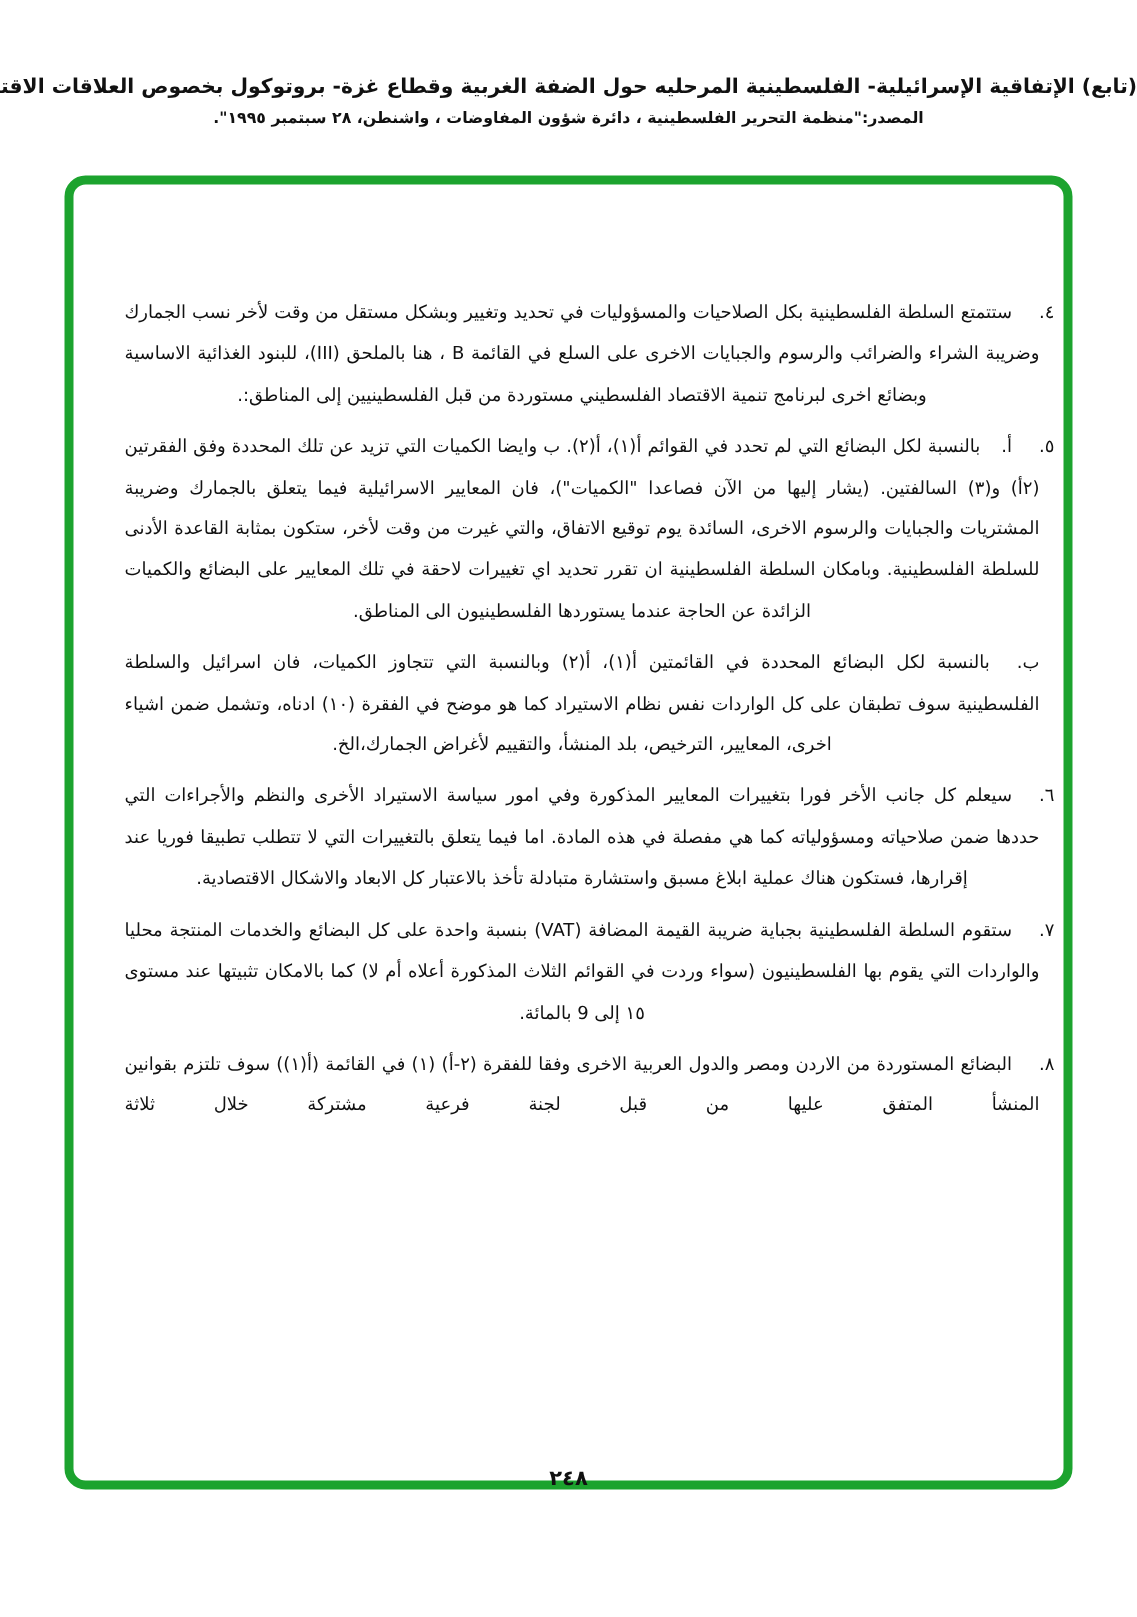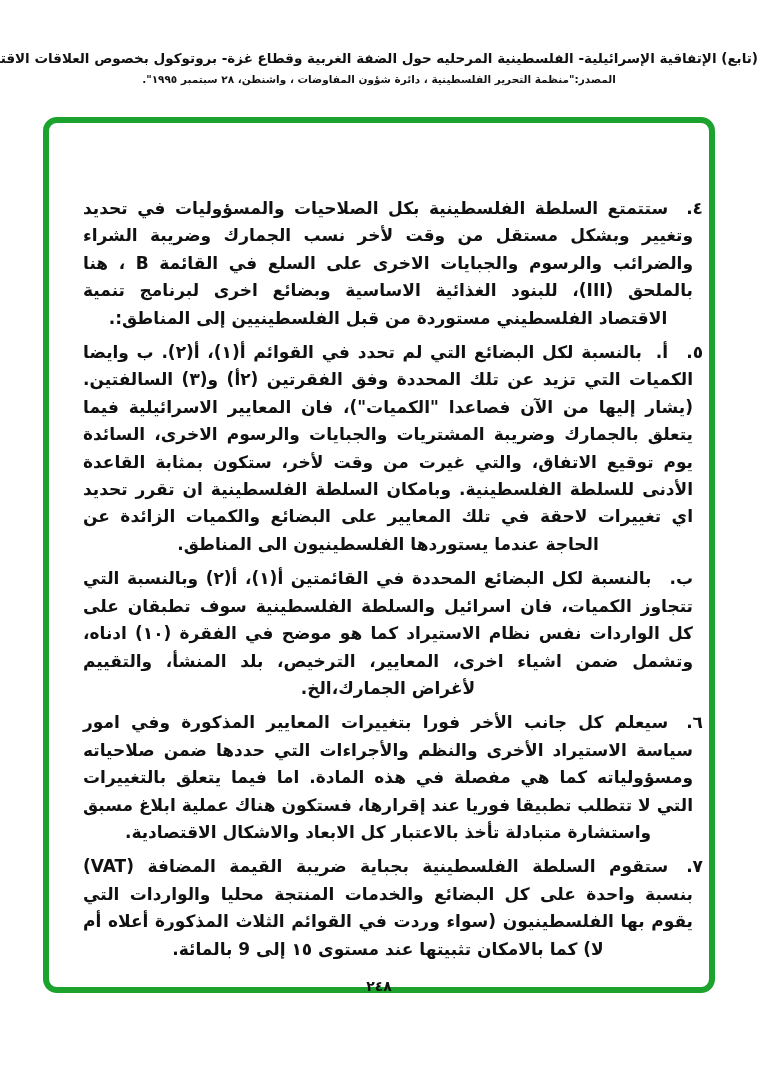--- a/index.html
+++ b/index.html
@@ -20,21 +20,21 @@
     position:absolute;left:43px;top:117px;width:672px;height:876px;
     box-sizing:border-box;border:6px solid #1ca32e;border-radius:14px;
     background:transparent;
   }
   .content{
     direction:rtl;
     padding:72px 16px 0 30px;
   }
   .item{
     margin:0 0 7px 4px;
-    font-size:17px;line-height:27.4px;font-weight:bold;
+    font-size:12px;line-height:27.4px;font-weight:normal;
     text-align:justify;text-align-last:center;
   }
   .item.cont{text-align-last:justify;}
   .num{
     display:inline-block;margin-left:18px;margin-right:-10px;
   }
   .subnum{
     display:inline-block;margin-left:14px;
   }
   .num.flush{margin-right:0;}
@@ -57,17 +57,18 @@
     <p class="item"><span class="num">٤.</span><span>ستتمتع السلطة الفلسطينية بكل الصلاحيات والمسؤوليات في تحديد وتغيير وبشكل مستقل من وقت لأخر نسب الجمارك وضريبة الشراء والضرائب والرسوم والجبايات الاخرى على السلع في القائمة B ، هنا بالملحق (III)، للبنود الغذائية الاساسية وبضائع اخرى لبرنامج تنمية الاقتصاد الفلسطيني مستوردة من قبل الفلسطينيين إلى المناطق:.</span></p>
 
     <p class="item"><span class="num">٥.</span><span class="subnum">أ.</span><span>بالنسبة لكل البضائع التي لم تحدد في القوائم أ(١)، أ(٢). ب وايضا الكميات التي تزيد عن تلك المحددة وفق الفقرتين (٢أ) و(٣) السالفتين. (يشار إليها من الآن فصاعدا "الكميات")، فان المعايير الاسرائيلية فيما يتعلق بالجمارك وضريبة المشتريات والجبايات والرسوم الاخرى، السائدة يوم توقيع الاتفاق، والتي غيرت من وقت لأخر، ستكون بمثابة القاعدة الأدنى للسلطة الفلسطينية. وبامكان السلطة الفلسطينية ان تقرر تحديد اي تغييرات لاحقة في تلك المعايير على البضائع والكميات الزائدة عن الحاجة عندما يستوردها الفلسطينيون الى المناطق.</span></p>
 
     <p class="item"><span class="num flush">ب.</span><span>بالنسبة لكل البضائع المحددة في القائمتين أ(١)، أ(٢) وبالنسبة التي تتجاوز الكميات، فان اسرائيل والسلطة الفلسطينية سوف تطبقان على كل الواردات نفس نظام الاستيراد كما هو موضح في الفقرة (١٠) ادناه، وتشمل ضمن اشياء اخرى، المعايير، الترخيص، بلد المنشأ، والتقييم لأغراض الجمارك،الخ.</span></p>
 
     <p class="item"><span class="num">٦.</span><span>سيعلم كل جانب الأخر فورا بتغييرات المعايير المذكورة وفي امور سياسة الاستيراد الأخرى والنظم والأجراءات التي حددها ضمن صلاحياته ومسؤولياته كما هي مفصلة في هذه المادة. اما فيما يتعلق بالتغييرات التي لا تتطلب تطبيقا فوريا عند إقرارها، فستكون هناك عملية ابلاغ مسبق واستشارة متبادلة تأخذ بالاعتبار كل الابعاد والاشكال الاقتصادية.</span></p>
 
     <p class="item"><span class="num">٧.</span><span>ستقوم السلطة الفلسطينية بجباية ضريبة القيمة المضافة (VAT) بنسبة واحدة على كل البضائع والخدمات المنتجة محليا والواردات التي يقوم بها الفلسطينيون (سواء وردت في القوائم الثلاث المذكورة أعلاه أم لا) كما بالامكان تثبيتها عند مستوى ١٥ إلى 9 بالمائة.</span></p>
 
+    <p class="item cont"><span class="num">٨.</span><span>البضائع المستوردة من الاردن ومصر والدول العربية الاخرى وفقا للفقرة (٢-أ) (١) في القائمة (أ(١)) سوف تلتزم بقوانين المنشأ المتفق عليها من قبل لجنة فرعية مشتركة خلال ثلاثة</span></p>
 
   </div>
 </div>
 
 <div class="page-number">٢٤٨</div>
 
 </body></html>

